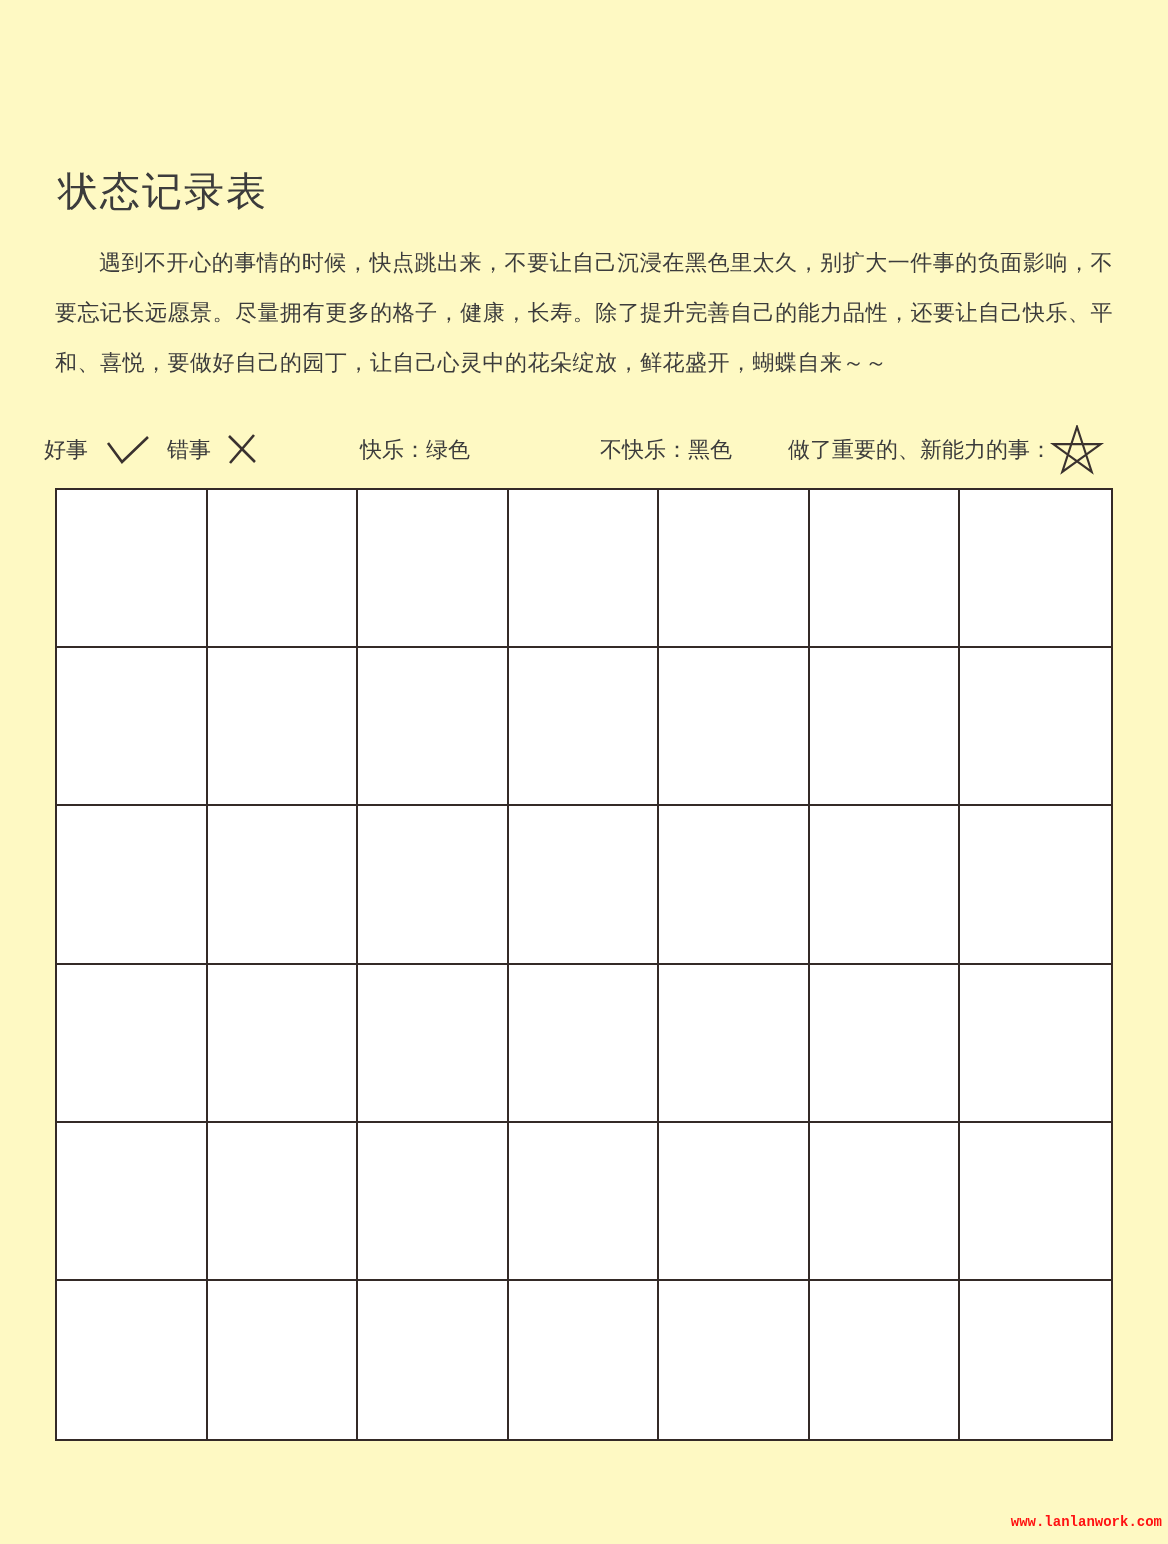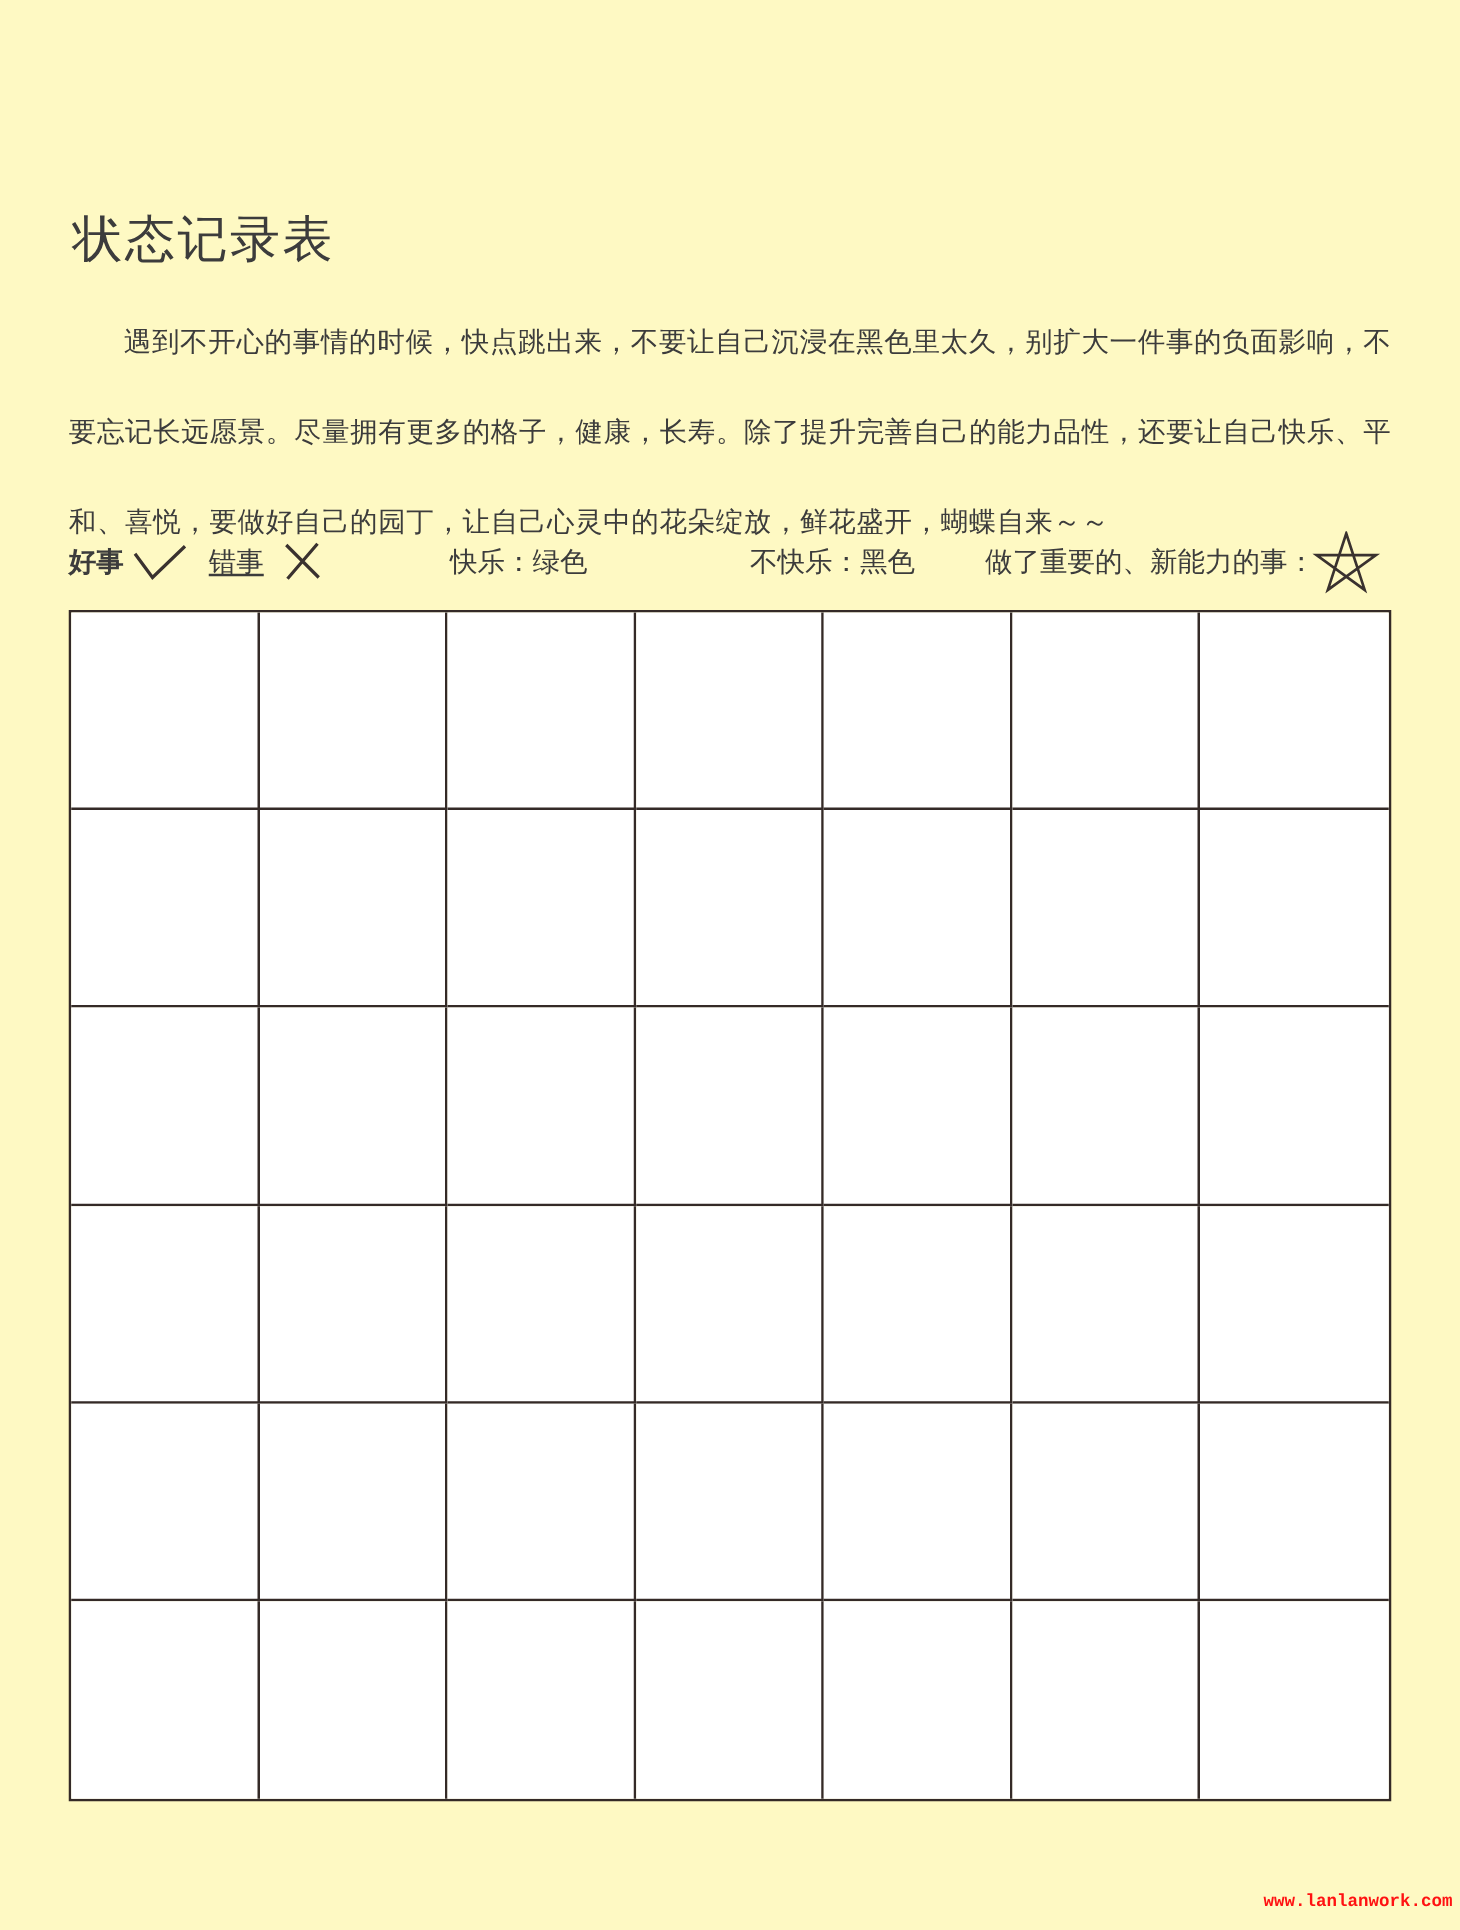--- a/index.html
+++ b/index.html
@@ -26,42 +26,42 @@
     letter-spacing: 2px;
     color: #3c3c3c;
   }
   .intro {
     margin: 0;
     position: absolute;
     left: 55px;
     top: 238px;
     width: 1058px;
     font-size: 22px;
-    line-height: 72px;
+    line-height: 50px;
     text-align: justify;
     text-indent: 2em;
     color: #3c3c3c;
     letter-spacing: 0.5px;
   }
   .legend {
     position: absolute;
     left: 0;
     top: 423px;
     width: 1168px;
     height: 52px;
     font-size: 22px;
     color: #3c3c3c;
   }
   .legend .leg-label {
     position: absolute;
     top: 12px;
     white-space: nowrap;
   }
-  .leg-good      { left: 55px; font-weight: bold;  }
-  .leg-bad       { left: 167px; text-decoration: underline; }
+  .leg-good      { left: 44px;  }
+  .leg-bad       { left: 167px; }
   .leg-happy     { left: 360px; }
   .leg-unhappy   { left: 600px; }
   .leg-important { left: 788px; text-align: center; }
   .leg-icon { position: absolute; }
   .leg-check { left: 106px; top: 12px; }
   .leg-x     { left: 226px; top: 10px; }
   .leg-star  { left: 1048px; top: 2px; }
   .leg-icon svg { display: block; }
   .grid {
     position: absolute;

